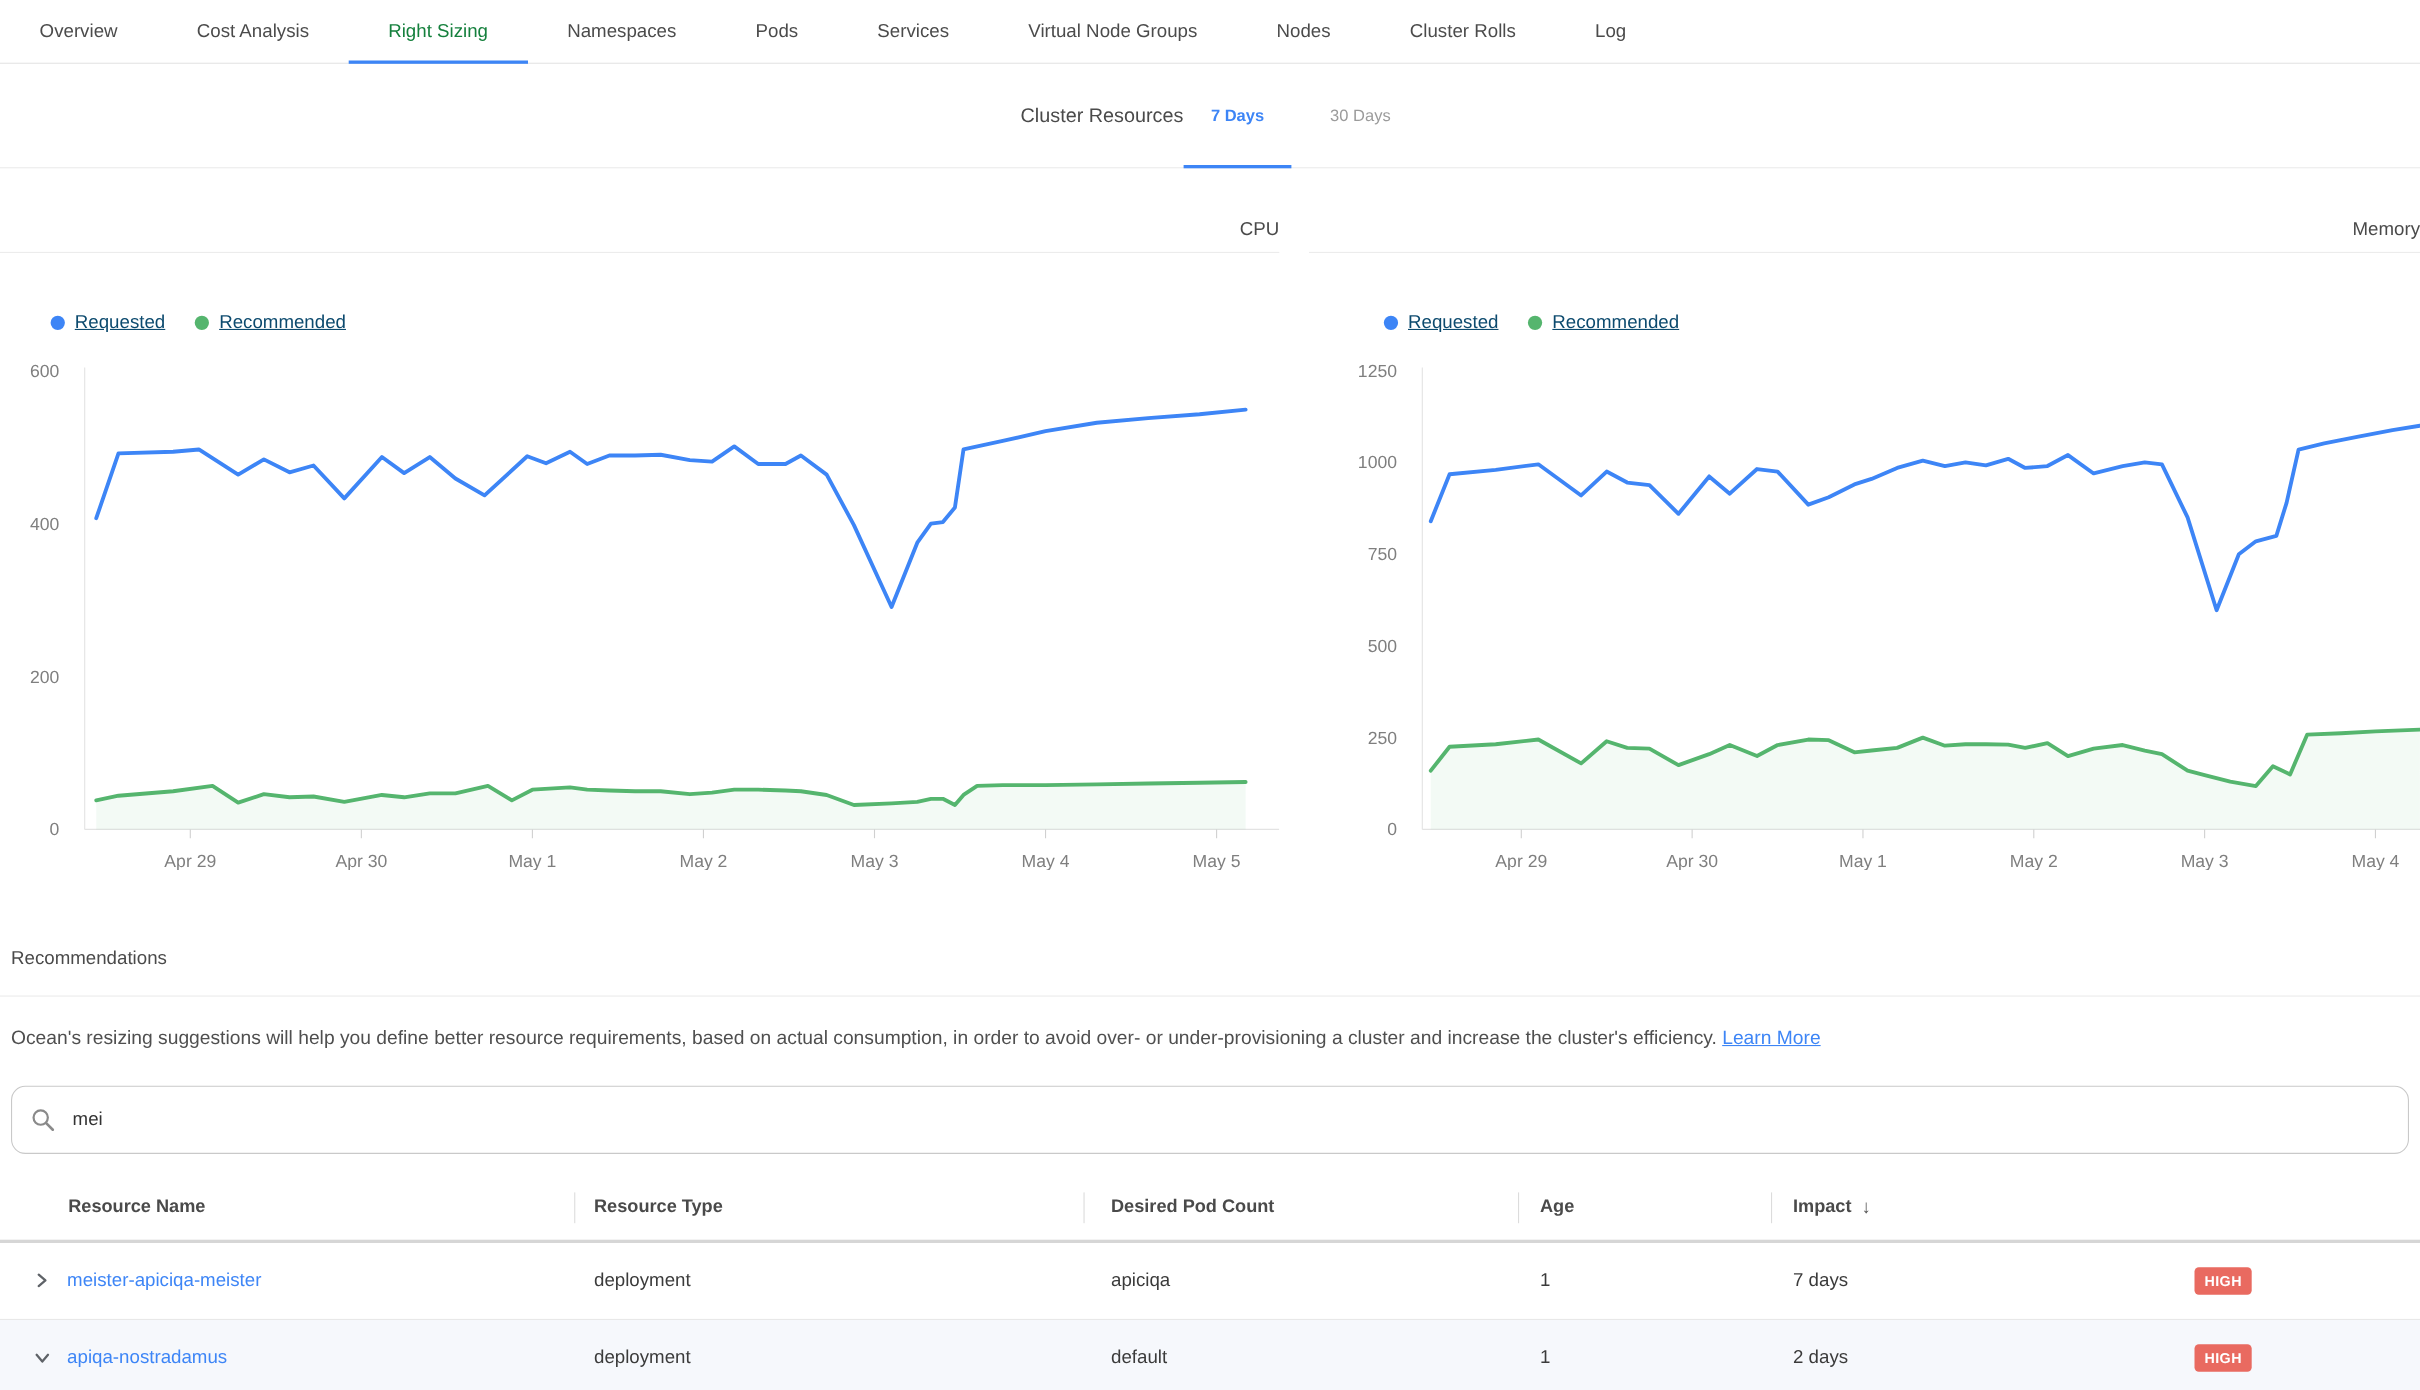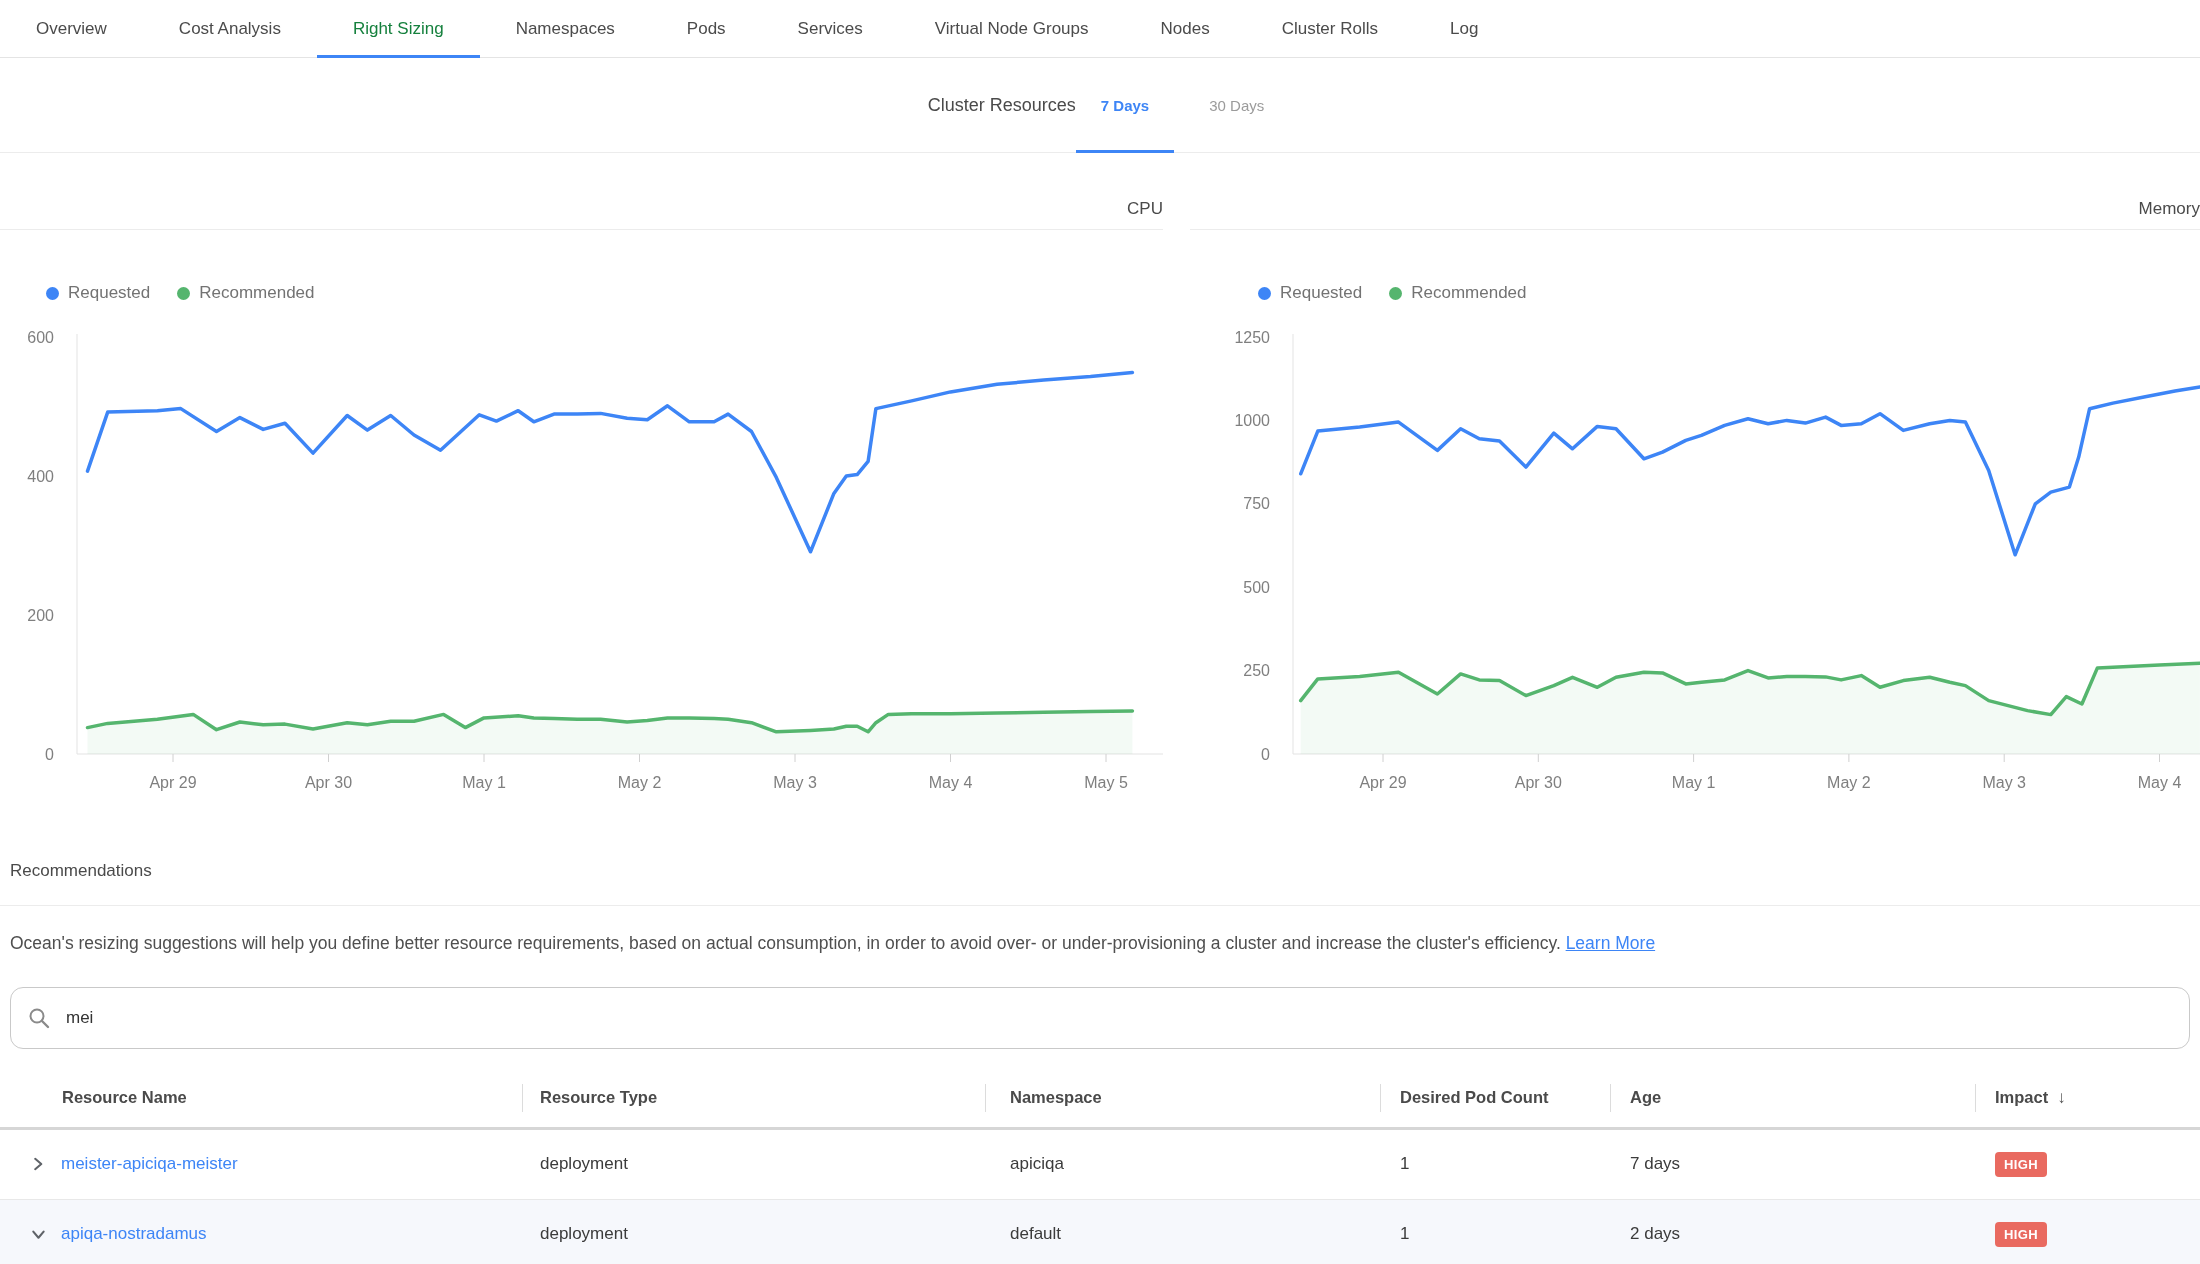--- a/index.html
+++ b/index.html
@@ -25,21 +25,21 @@
   .range.active::after { content:""; position:absolute; left:0; right:0; bottom:-1px; height:3px; background:#3d85f6; }
 
   
   .charts { display:flex;text-align:right; }
   .chart-panel.cpu { width:1163px; margin-right:27px; }
   .chart-panel.mem { width:1010px; }
   .chart-title { font-size:17px; color:#4a4a4a; padding:46px 0 10px 10px; border-bottom:1px solid #ececec; }
   .chart-panel.mem .chart-title { padding-left:27px; }
   .legend { display:flex; gap:27px; margin:52px 0 0 46px; align-items:center; height:22px; }
   .chart-panel.mem .legend { margin-left:68px; }
-  .legend-item { display:flex; align-items:center; gap:9px; font-size:17px; color:#737373; }
+  .legend-item { display:flex; align-items:center; gap:9px; font-size:17px; color:#0c4a6e;text-decoration:underline; }
   .legend-dot { width:13px; height:13px; border-radius:50%; flex:0 0 auto; }
   svg.chart { display:block; margin-top:17px; }
   svg.chart text { font-family:"Liberation Sans", sans-serif; font-size:16px; fill:#7f7f7f; }
 
   
   .reco-title { font-size:17px; font-weight:normal; color:#4a4a4a;
     padding:70px 10px 24px 10px; border-bottom:1px solid #ececec; }
   .reco-desc { font-size:17.5px; color:#4f4f4f; padding:26px 10px 0 10px; line-height:1.35; }
   .learn-more { color:#3d85f6; text-decoration:underline; cursor:pointer; }
 
@@ -193,23 +193,20 @@
 
 <div class="table">
   <div class="tr thead">
       <div class="th">
         <span>Resource Name</span>
       </div>
       <div class="th">
         <span>Resource Type</span>
       </div>
       <div class="th">
-        <span>Namespace</span>
-      </div>
-      <div class="th">
         <span>Desired Pod Count</span>
       </div>
       <div class="th">
         <span>Age</span>
       </div>
       <div class="th">
         <span>Impact</span>
         <span class="sort-arrow">↓</span>
       </div>
     </div>

